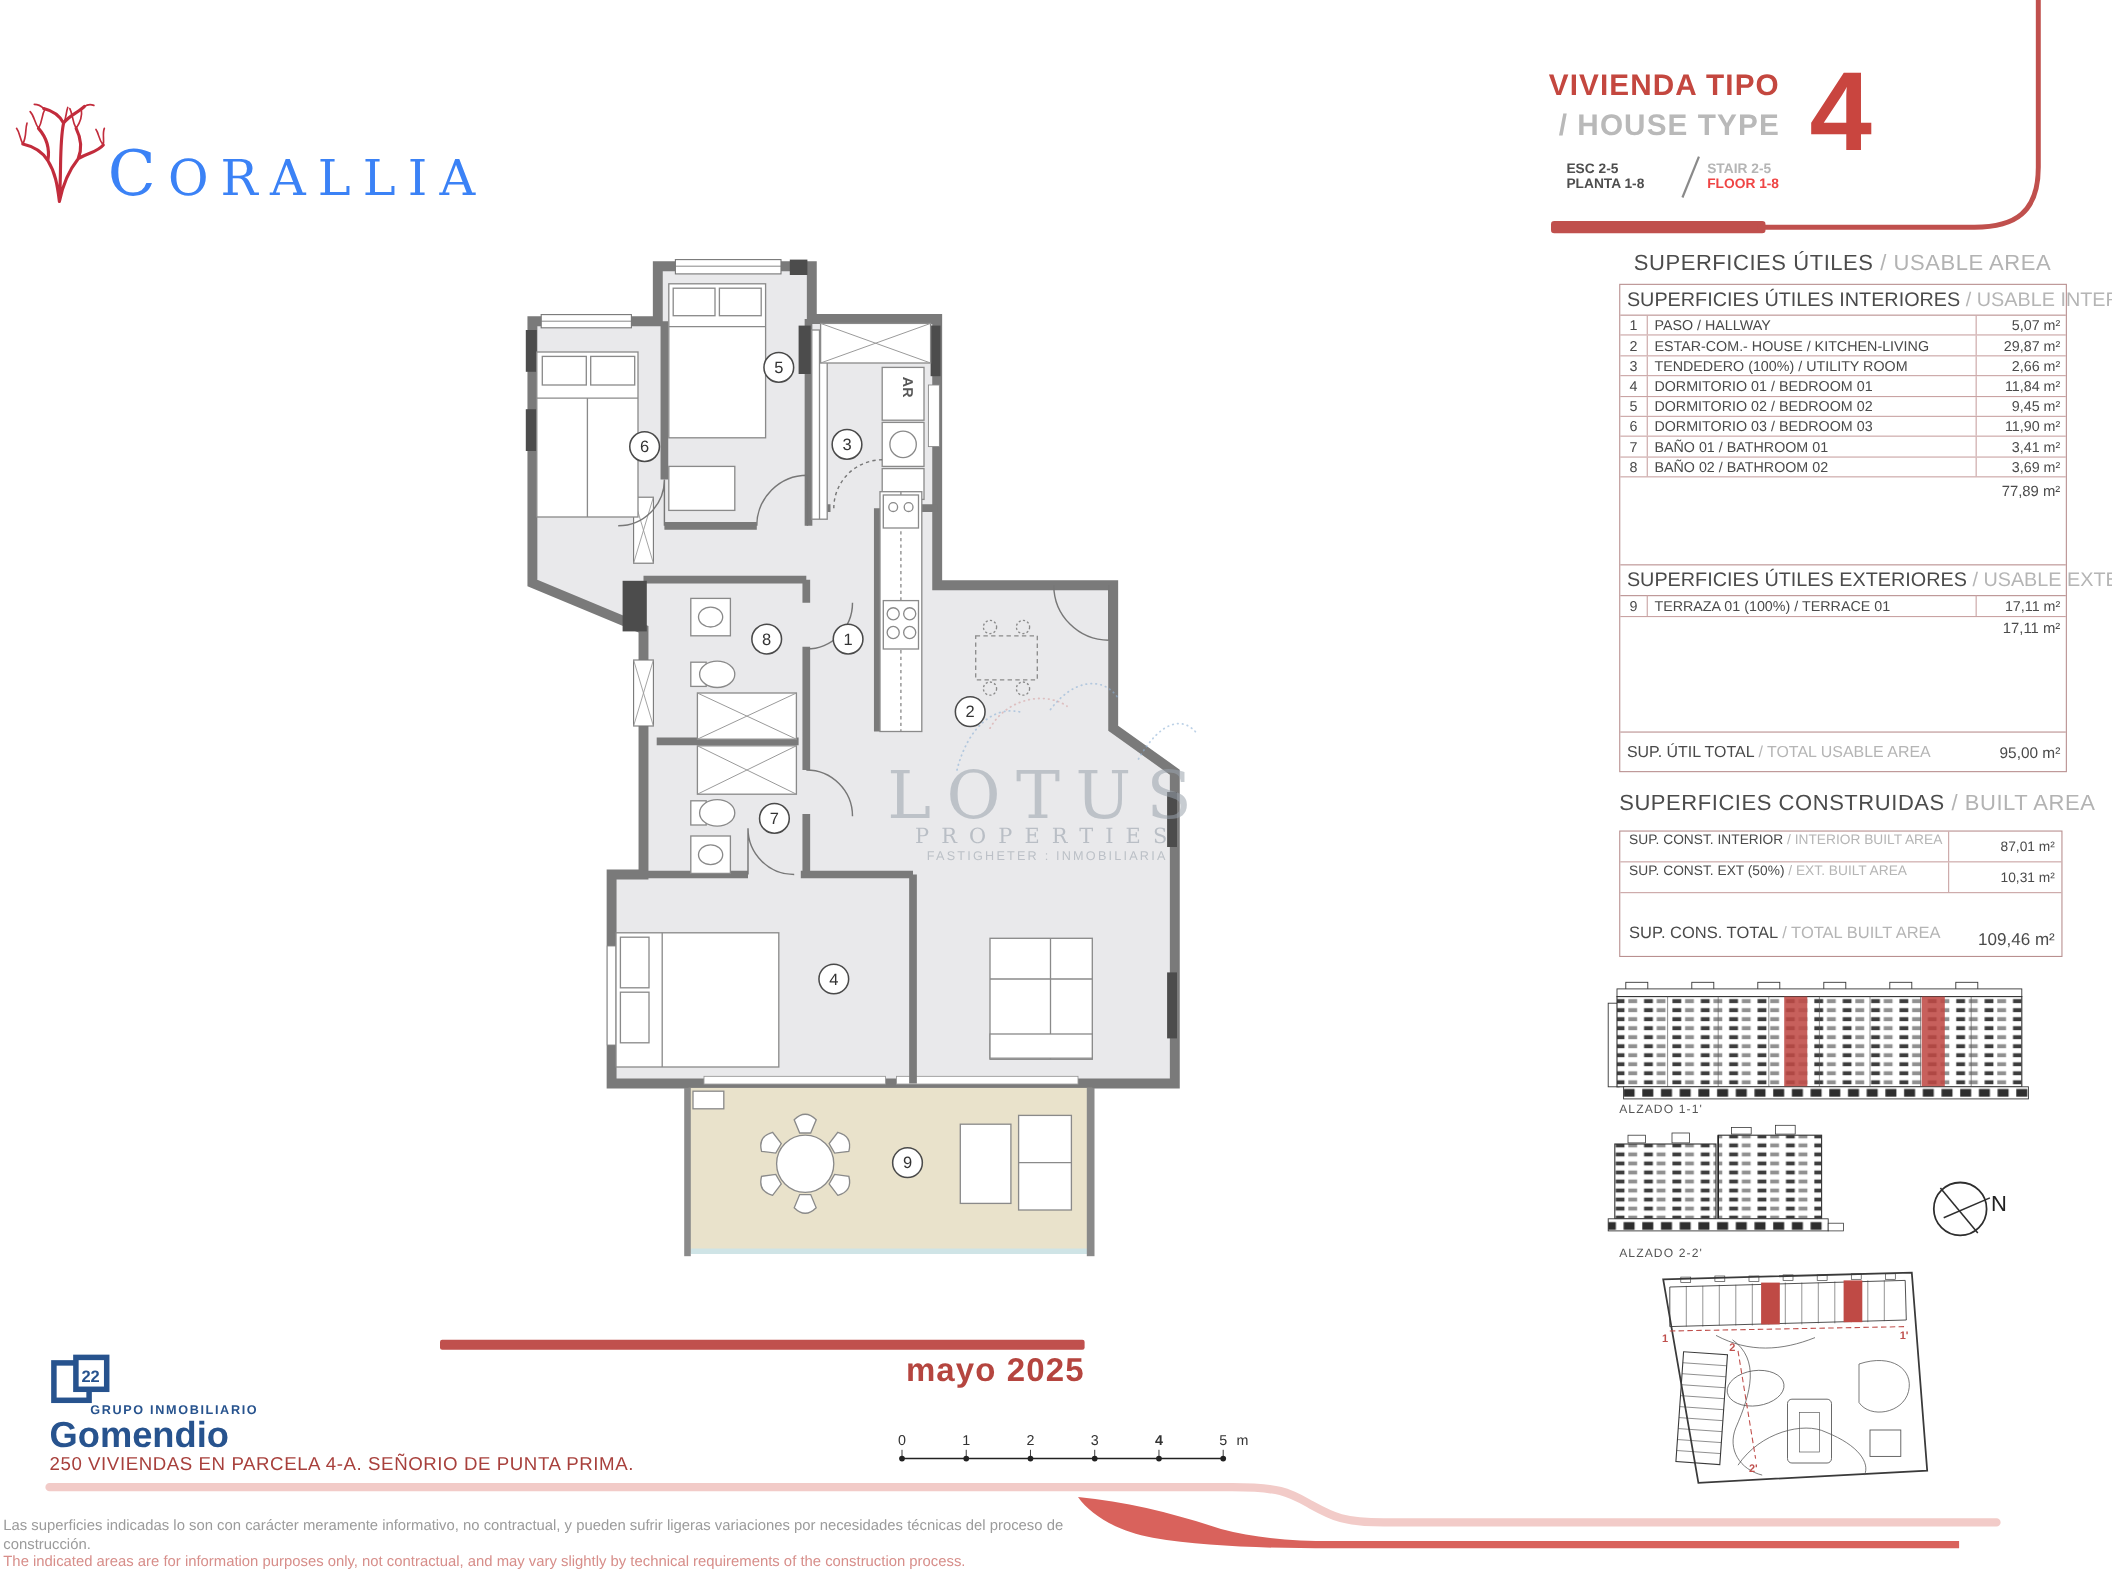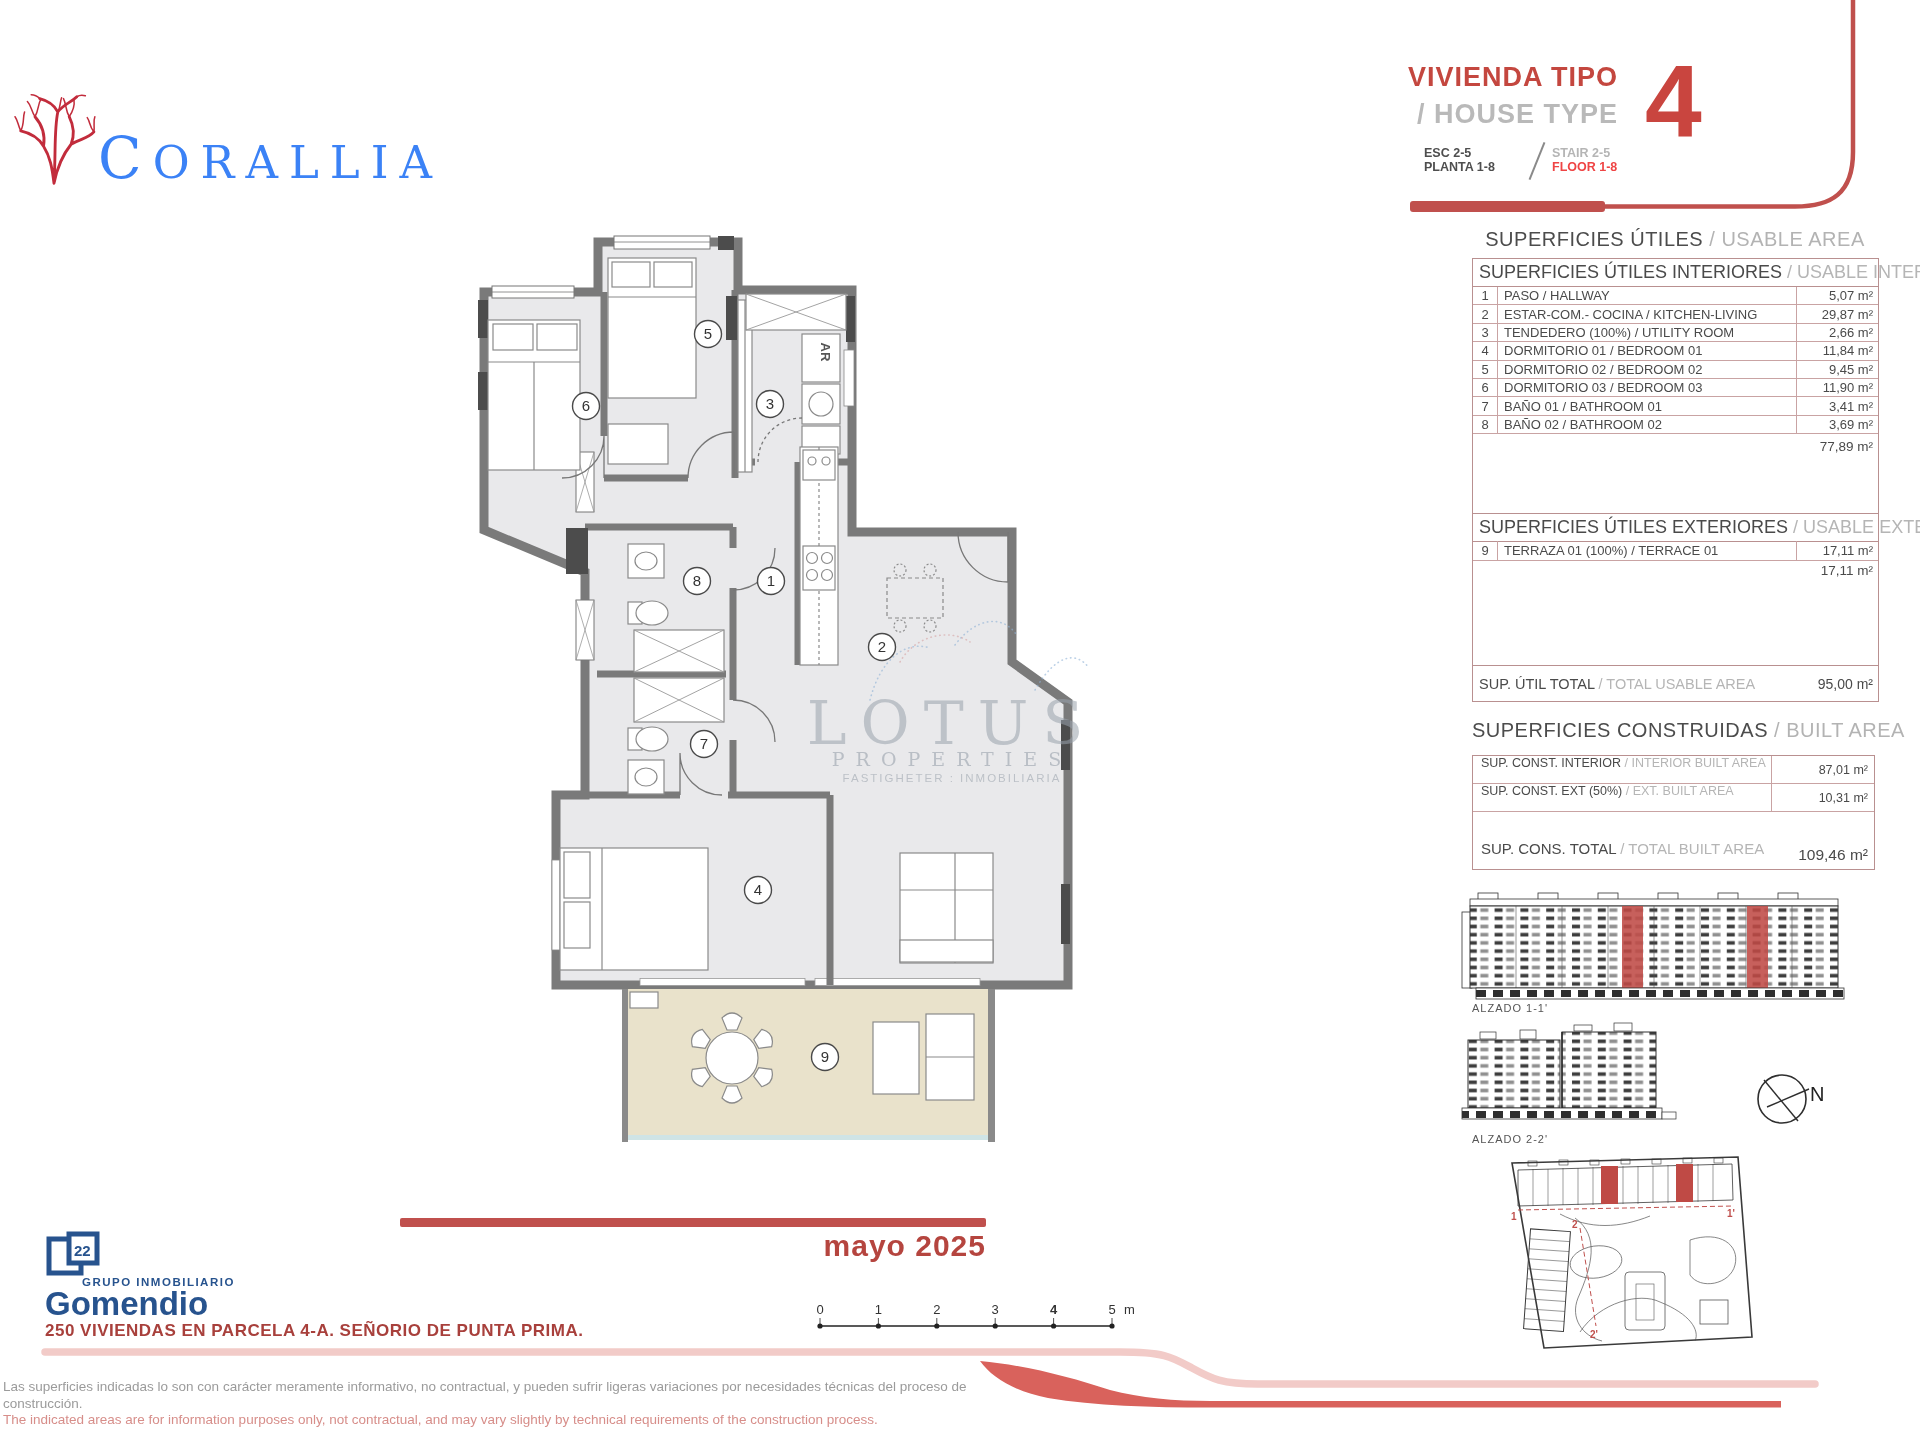--- a/index.html
+++ b/index.html
@@ -55,21 +55,21 @@
   .b-sep{border-bottom:1px solid #c9a3a3}
   .b-big{font-size:15px}
   
   .mayo{position:absolute;left:700px;top:1229px;width:286px;text-align:right;font-size:30px;
         font-weight:bold;color:#b5453f;letter-spacing:1px}
   .redband{position:absolute;left:400px;top:1218px;width:586px;height:9px;background:#c0504d;
            border-radius:2px}
   .grupo{position:absolute;left:82px;top:1276px;font-size:11.5px;font-weight:bold;
          color:#27538e;letter-spacing:1.5px}
   .gomendio{position:absolute;left:45px;top:1285px;font-size:33px;font-weight:bold;color:#27538e}
-  .project{position:absolute;left:45px;top:1321px;font-size:17px;font-weight:700;
+  .project{position:absolute;left:45px;top:1321px;font-size:17px;font-weight:400;
            color:#a8403c;letter-spacing:0.5px}
   .disc{position:absolute;left:3px;font-size:13.5px;color:#9b9b9b;white-space:nowrap}
   .disc.en{color:#d78e8a}
   svg text{font-family:"Liberation Sans",sans-serif}
   .serif-wm{font-family:"DejaVu Serif",serif}
 </style>
 </head>
 <body>
 
 <div class="page">
@@ -299,21 +299,21 @@
       <span>SUPERFICIES ÚTILES INTERIORES</span>
       <span class="lt">/ USABLE INTERIOR AREA</span>
     </div>
     <div class="t-row" style="top:28px;height:18.4px">
       <div class="num">1</div>
       <div class="lbl">PASO / HALLWAY</div>
       <div class="val">5,07 m²</div>
     </div>
     <div class="t-row" style="top:46.4px;height:18.4px">
       <div class="num">2</div>
-      <div class="lbl">ESTAR-COM.- COCINA / KITCHEN-LIVING</div>
+      <div class="lbl">ESTAR-COM.- HOUSE / KITCHEN-LIVING</div>
       <div class="val">29,87 m²</div>
     </div>
     <div class="t-row" style="top:64.8px;height:18.4px">
       <div class="num">3</div>
       <div class="lbl">TENDEDERO (100%) / UTILITY ROOM</div>
       <div class="val">2,66 m²</div>
     </div>
     <div class="t-row" style="top:83.2px;height:18.4px">
       <div class="num">4</div>
       <div class="lbl">DORMITORIO 01 / BEDROOM 01</div>

